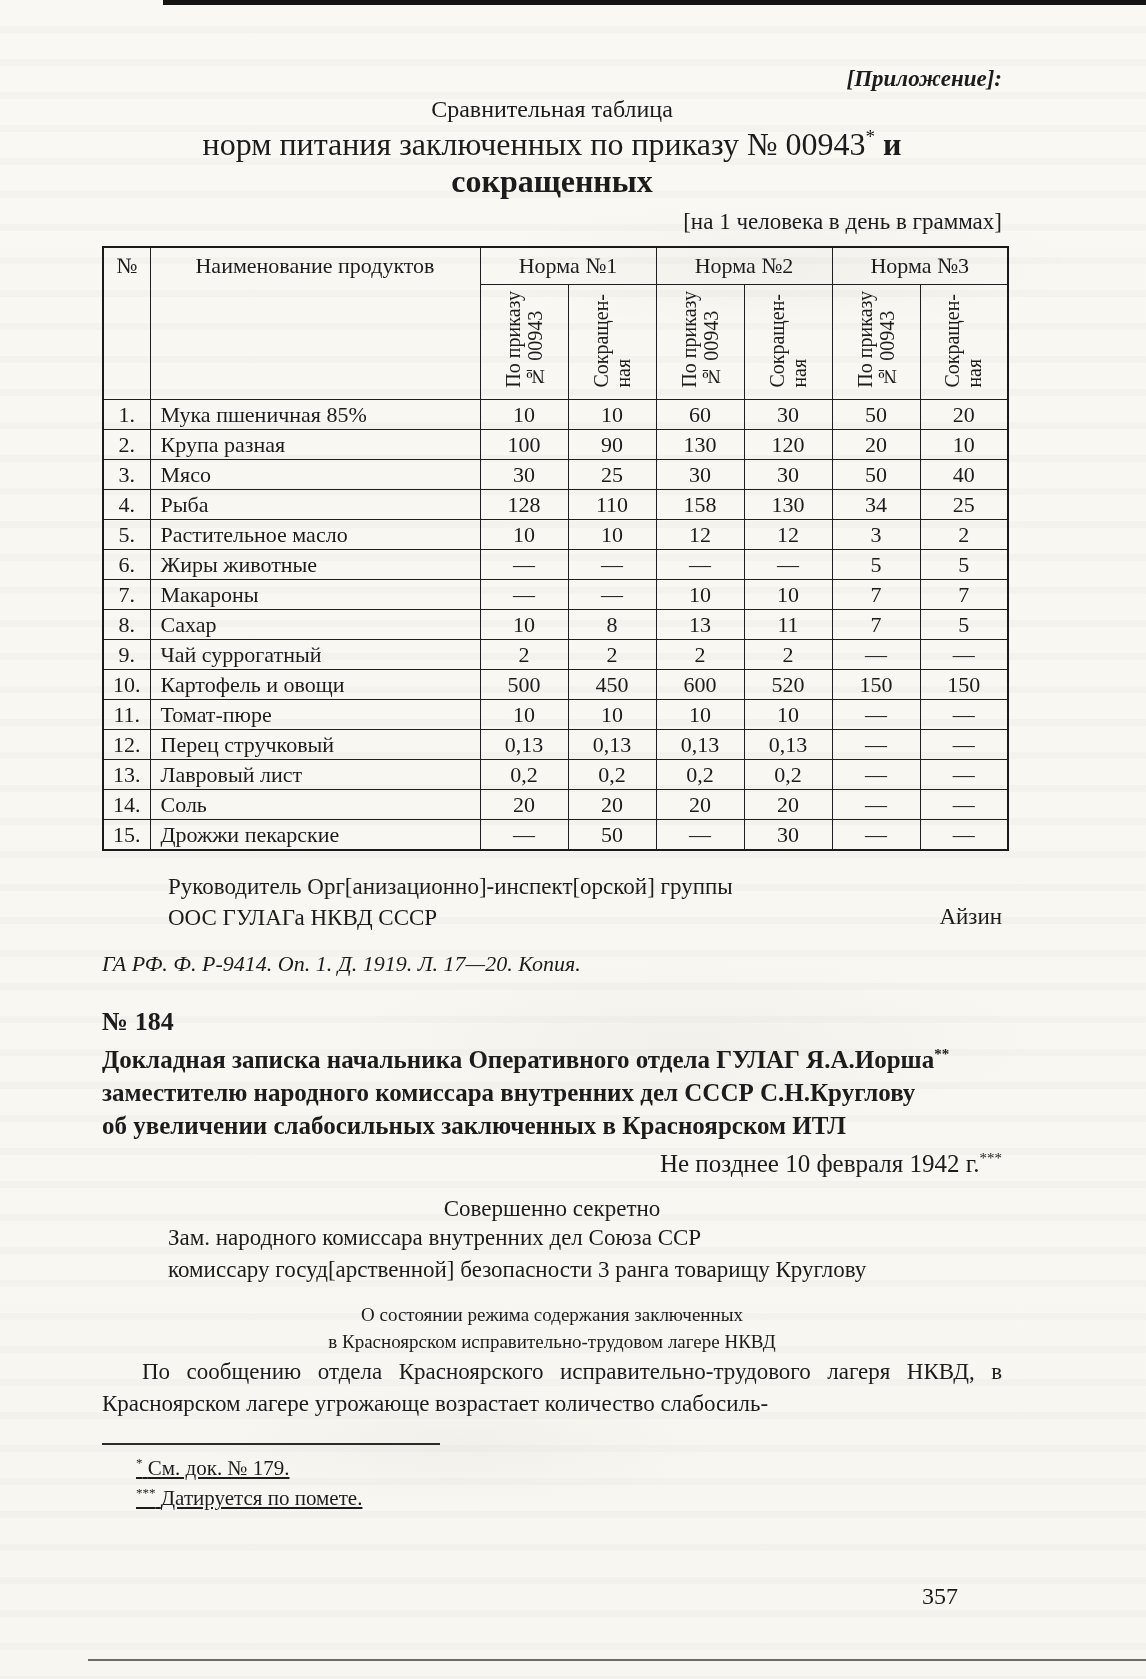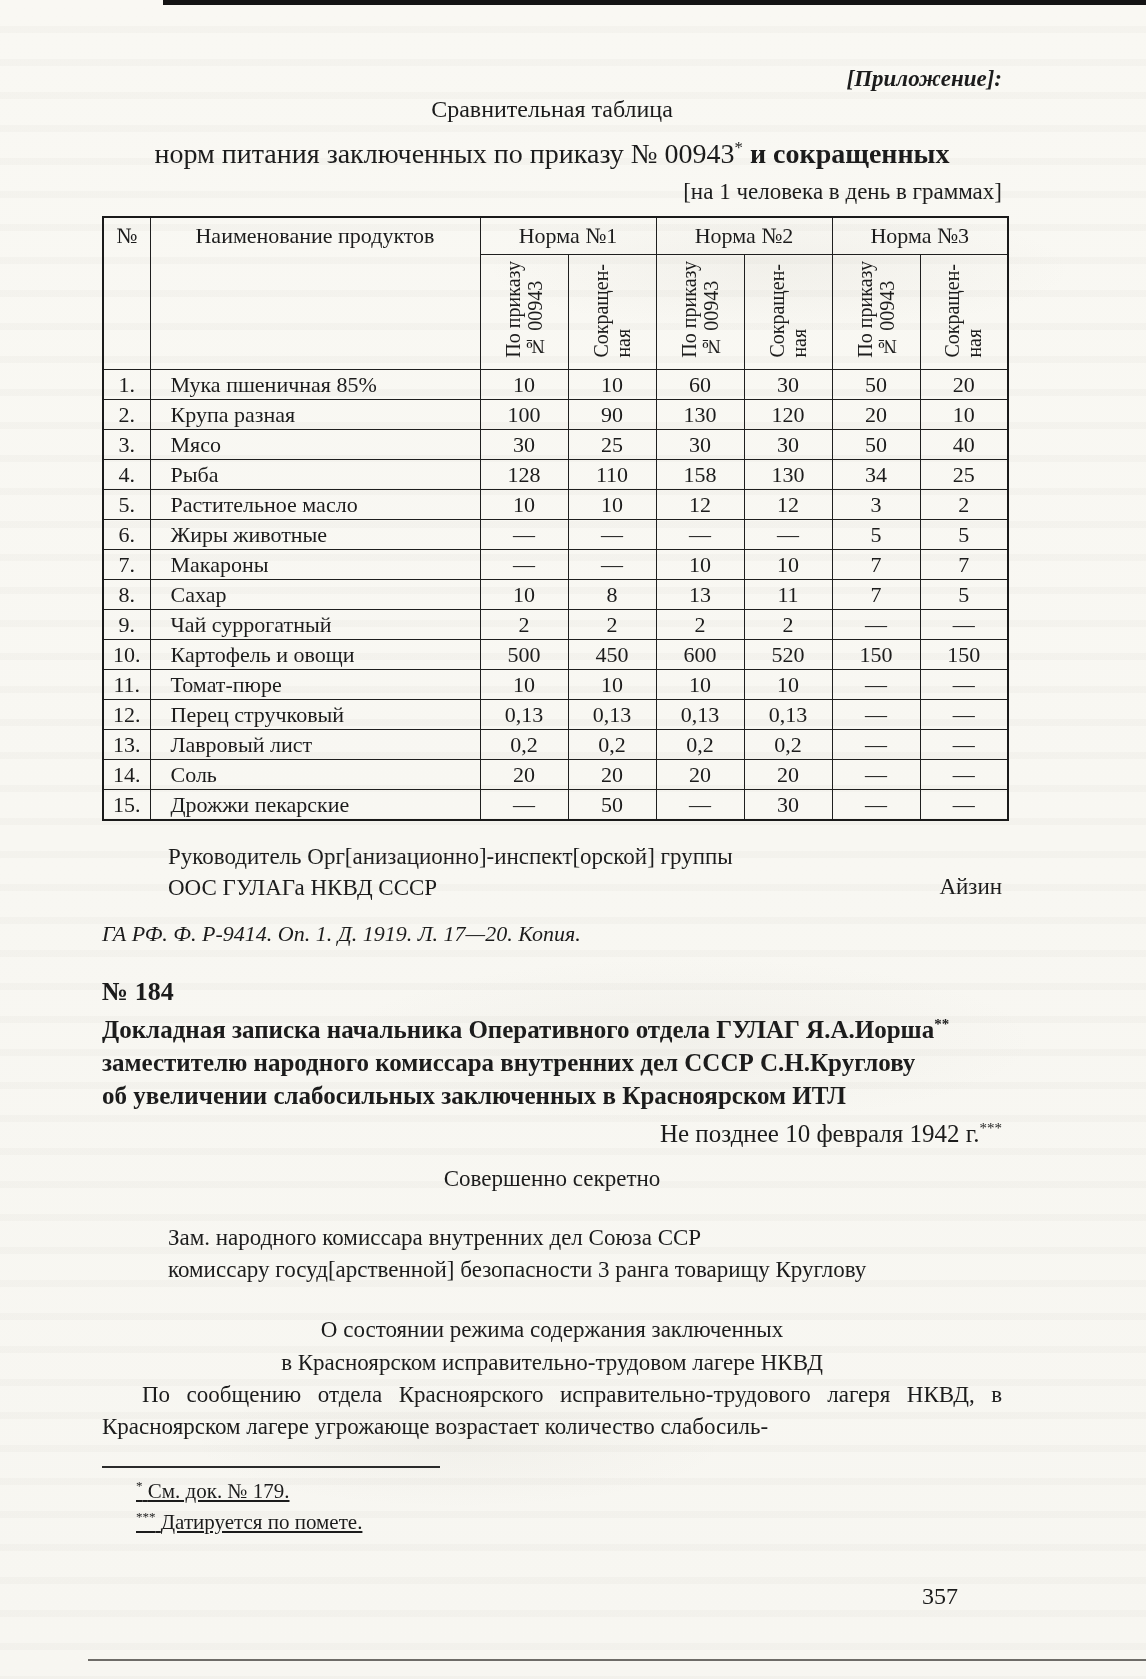--- a/index.html
+++ b/index.html
@@ -15,21 +15,21 @@
       radial-gradient(ellipse 420px 90px at 68% 16%, rgba(150,144,130,0.07), transparent 70%),
       radial-gradient(ellipse 500px 120px at 60% 62%, rgba(150,144,130,0.06), transparent 70%),
       radial-gradient(ellipse 380px 90px at 40% 86%, rgba(150,144,130,0.06), transparent 70%),
       repeating-linear-gradient(180deg, transparent 0 26px, rgba(140,134,122,0.045) 26px 33px),
       linear-gradient(#f9f8f3,#f7f6f1);
   }
   .content { position:absolute; left:102px; top:0; width:900px; }
 
   .annotation { margin:66px 0 0 0; text-align:right; font-weight:bold; font-style:italic; font-size:23px; }
   .title1 { margin-top:4px; text-align:center; font-size:24px; }
-  .title2 { margin-top:15px; text-align:center; font-size:28px; }
+  .title2 { margin-top:3px; text-align:center; font-size:32px; }
   .title2 b { font-weight:bold; }
   sup.ast { font-size:0.6em; vertical-align:super; line-height:0; }
   .subtitle { margin-top:9px; text-align:right; font-size:23px; }
 
   table.norm {
     margin-top:11px;
     border-collapse:collapse;
     width:905px;
     font-size:22px;
     table-layout:fixed;
@@ -43,32 +43,32 @@
     display:inline-block;
     writing-mode:vertical-rl;
     transform:rotate(180deg);
     white-space:pre-line;
     font-size:20px;
     line-height:1.12;
     text-align:left;
   }
   tbody td { height:27px; line-height:27px; padding:1px 4px; }
   td.c-no { text-align:center; }
-  td.c-name { text-align:left; padding-left:20px; }
+  td.c-name { text-align:left; padding-left:10px; }
   td.c-val { text-align:center; }
 
   .signature { margin-top:20px; padding-left:66px; position:relative; font-size:23px; line-height:1.35; }
   .sig-name { position:absolute; right:0; bottom:1px; }
   .archive { margin-top:18px; font-style:italic; font-size:22px; }
   .doc-number { margin-top:30px; font-weight:bold; font-size:26px; }
   .doc-heading { margin-top:6px; font-weight:bold; font-size:25px; line-height:1.32; }
   .date-line { margin-top:8px; text-align:right; font-size:25px; }
   .secrecy { margin-top:18px; text-align:center; font-size:23px; }
-  .addressee { margin-top:30px; padding-left:66px; font-size:23px; line-height:1.4; }
-  .subject { margin-top:28px; text-align:center; font-size:23px; line-height:1.4; }
+  .addressee { margin-top:0; padding-left:66px; font-size:23px; line-height:1.4; }
+  .subject { margin-top:16px; text-align:center; font-size:19px; line-height:1.4; }
   .body-par { margin-top:0; font-size:23px; line-height:1.4; text-indent:40px; text-align:justify; }
 
   .fn-rule { margin:16px 0 0 0; width:338px; border:none; border-top:2.5px solid #2b2b2b; }
   .footnotes { margin-top:8px; font-size:21px; line-height:1.45;text-decoration:underline; }
   .fn { margin:0; text-align:justify; text-indent:34px; }
   .fn sup { font-size:0.62em; }
 
   .page-number { position:absolute; left:85px; top:1583px; width:900px; text-align:right; padding-right:27px; box-sizing:border-box; font-size:24px; }
 
   .artifact-top { position:absolute; top:0; left:163px; width:983px; height:5px; background:#141414; }

